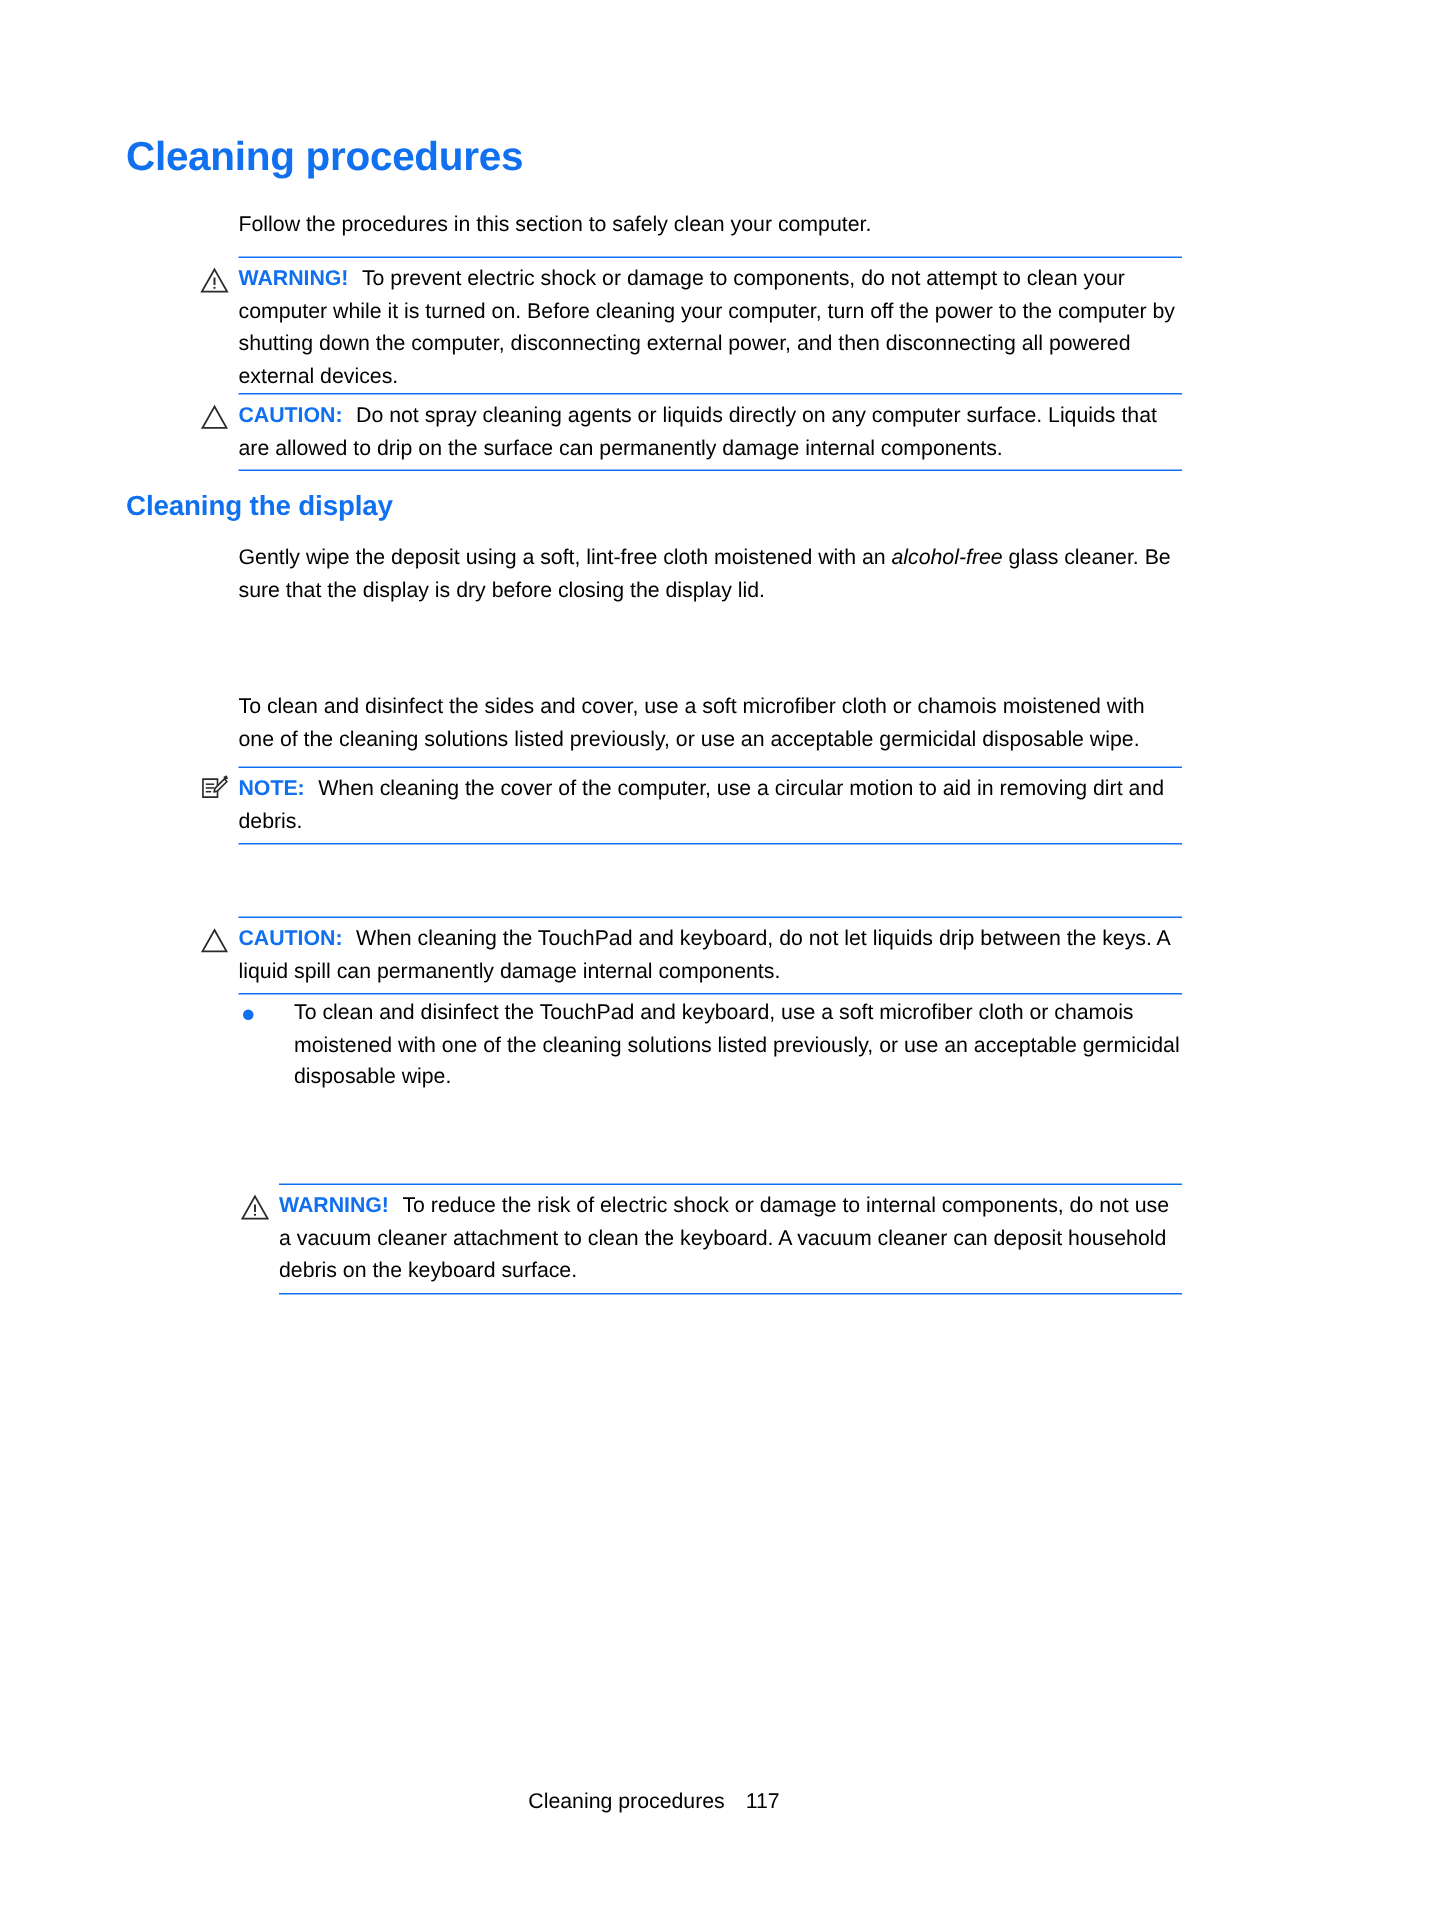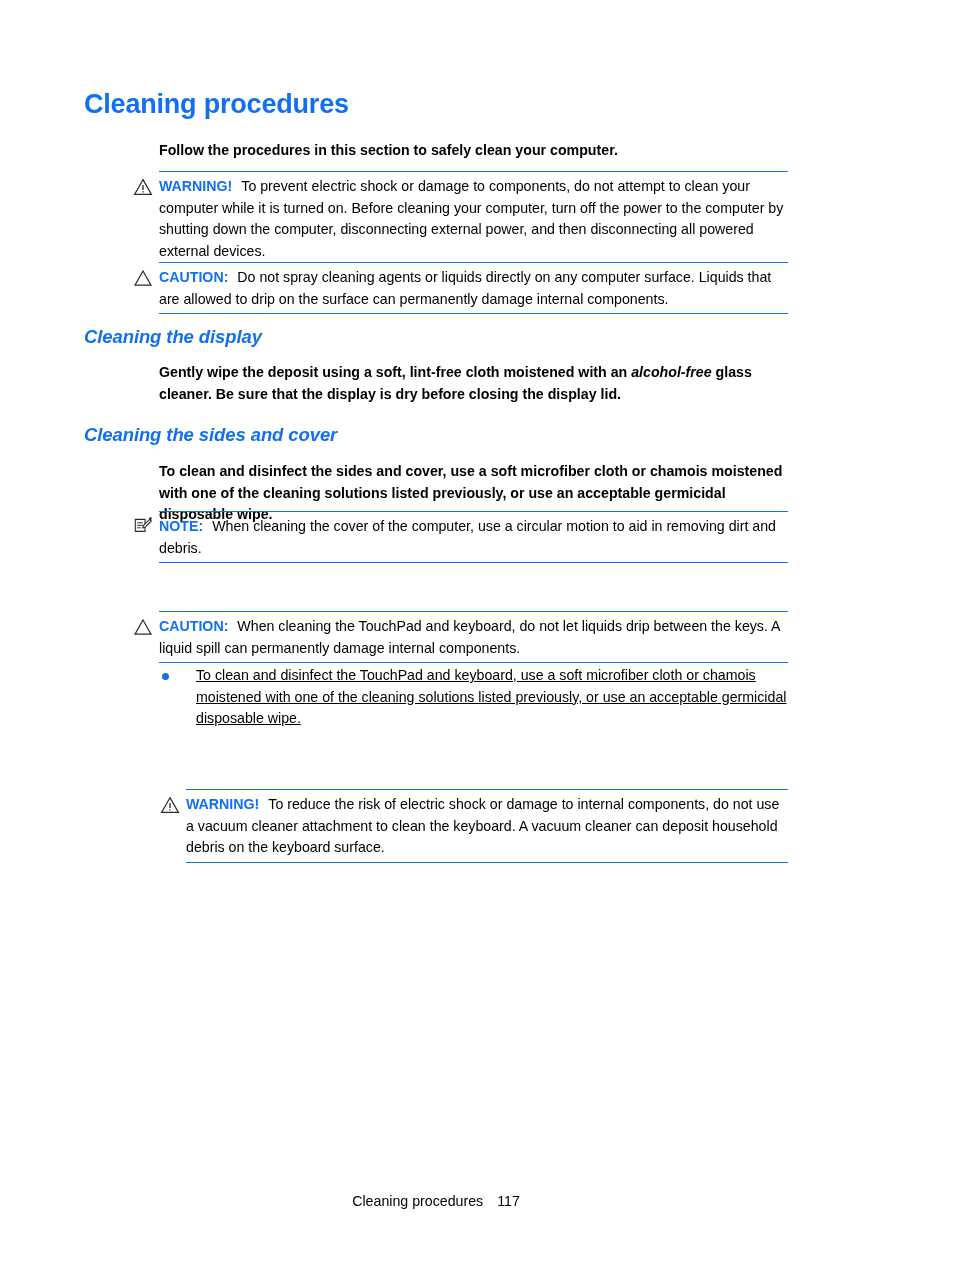--- a/index.html
+++ b/index.html
@@ -36,30 +36,28 @@
     line-height: 1.1;
   }
 
   .h2 {
     font-size: 18.5px;
     font-weight: bold;
     color: #1070f0;
     letter-spacing: -0.1px;
     line-height: 1.15;
     margin: 0;
-    font-style: italic;
   }
 
   
   .body-text {
     font-size: 14.2px;
     line-height: 21.5px;
     color: #000;
     margin: 0;
-    font-weight: bold;
   }
 
   .indent-block {
     position: absolute;
     left: 159px;
     right: 74px;
   }
 
   .full-block {
     position: absolute;
@@ -119,21 +117,20 @@
     top: 8px;
     width: 7px;
     height: 7px;
     border-radius: 50%;
     background: #1070f0;
   }
   .bullet-text {
     font-size: 14.2px;
     line-height: 21.5px;
     color: #000;
-    text-decoration: underline;
   }
 
   
   .footer {
     position: absolute;
     left: 84px;
     right: 74px;
     top: 1193px;
     text-align: center;
     font-size: 14.2px;
@@ -187,23 +184,20 @@
   </div>
 
   <div class="full-block" style="top:326px;">
     <div class="h2">Cleaning the display</div>
   </div>
 
   <div class="indent-block body-text" style="top:362px;">
     <span>Gently wipe the deposit using a soft, lint-free cloth moistened with an </span><em>alcohol-free</em><span> glass cleaner. Be sure that the display is dry before closing the display lid.</span>
   </div>
 
-  <div class="full-block" style="top:424px;">
-    <div class="h2">Cleaning the sides and cover</div>
-  </div>
 
   <div class="indent-block body-text" style="top:461px;">To clean and disinfect the sides and cover, use a soft microfiber cloth or chamois moistened with one of the cleaning solutions listed previously, or use an acceptable germicidal disposable wipe.</div>
 
   <div class="admon" style="left:159px; right:74px; top:511px;">
     <div class="rule"></div>
     <div class="admon-body">
       <span class="admon-icon" style="top:4px;">
         <svg viewBox="0 0 20 18" width="20" height="18">
           <path d="M2.3 3.4 L12.0 3.4 L12.0 15.4 L2.3 15.4 Z" fill="#ffffff" stroke="#2b2b2b" stroke-width="1.1"></path>
           <rect x="4.2" y="6.3" width="5.6" height="1.0" fill="#2b2b2b"></rect>

